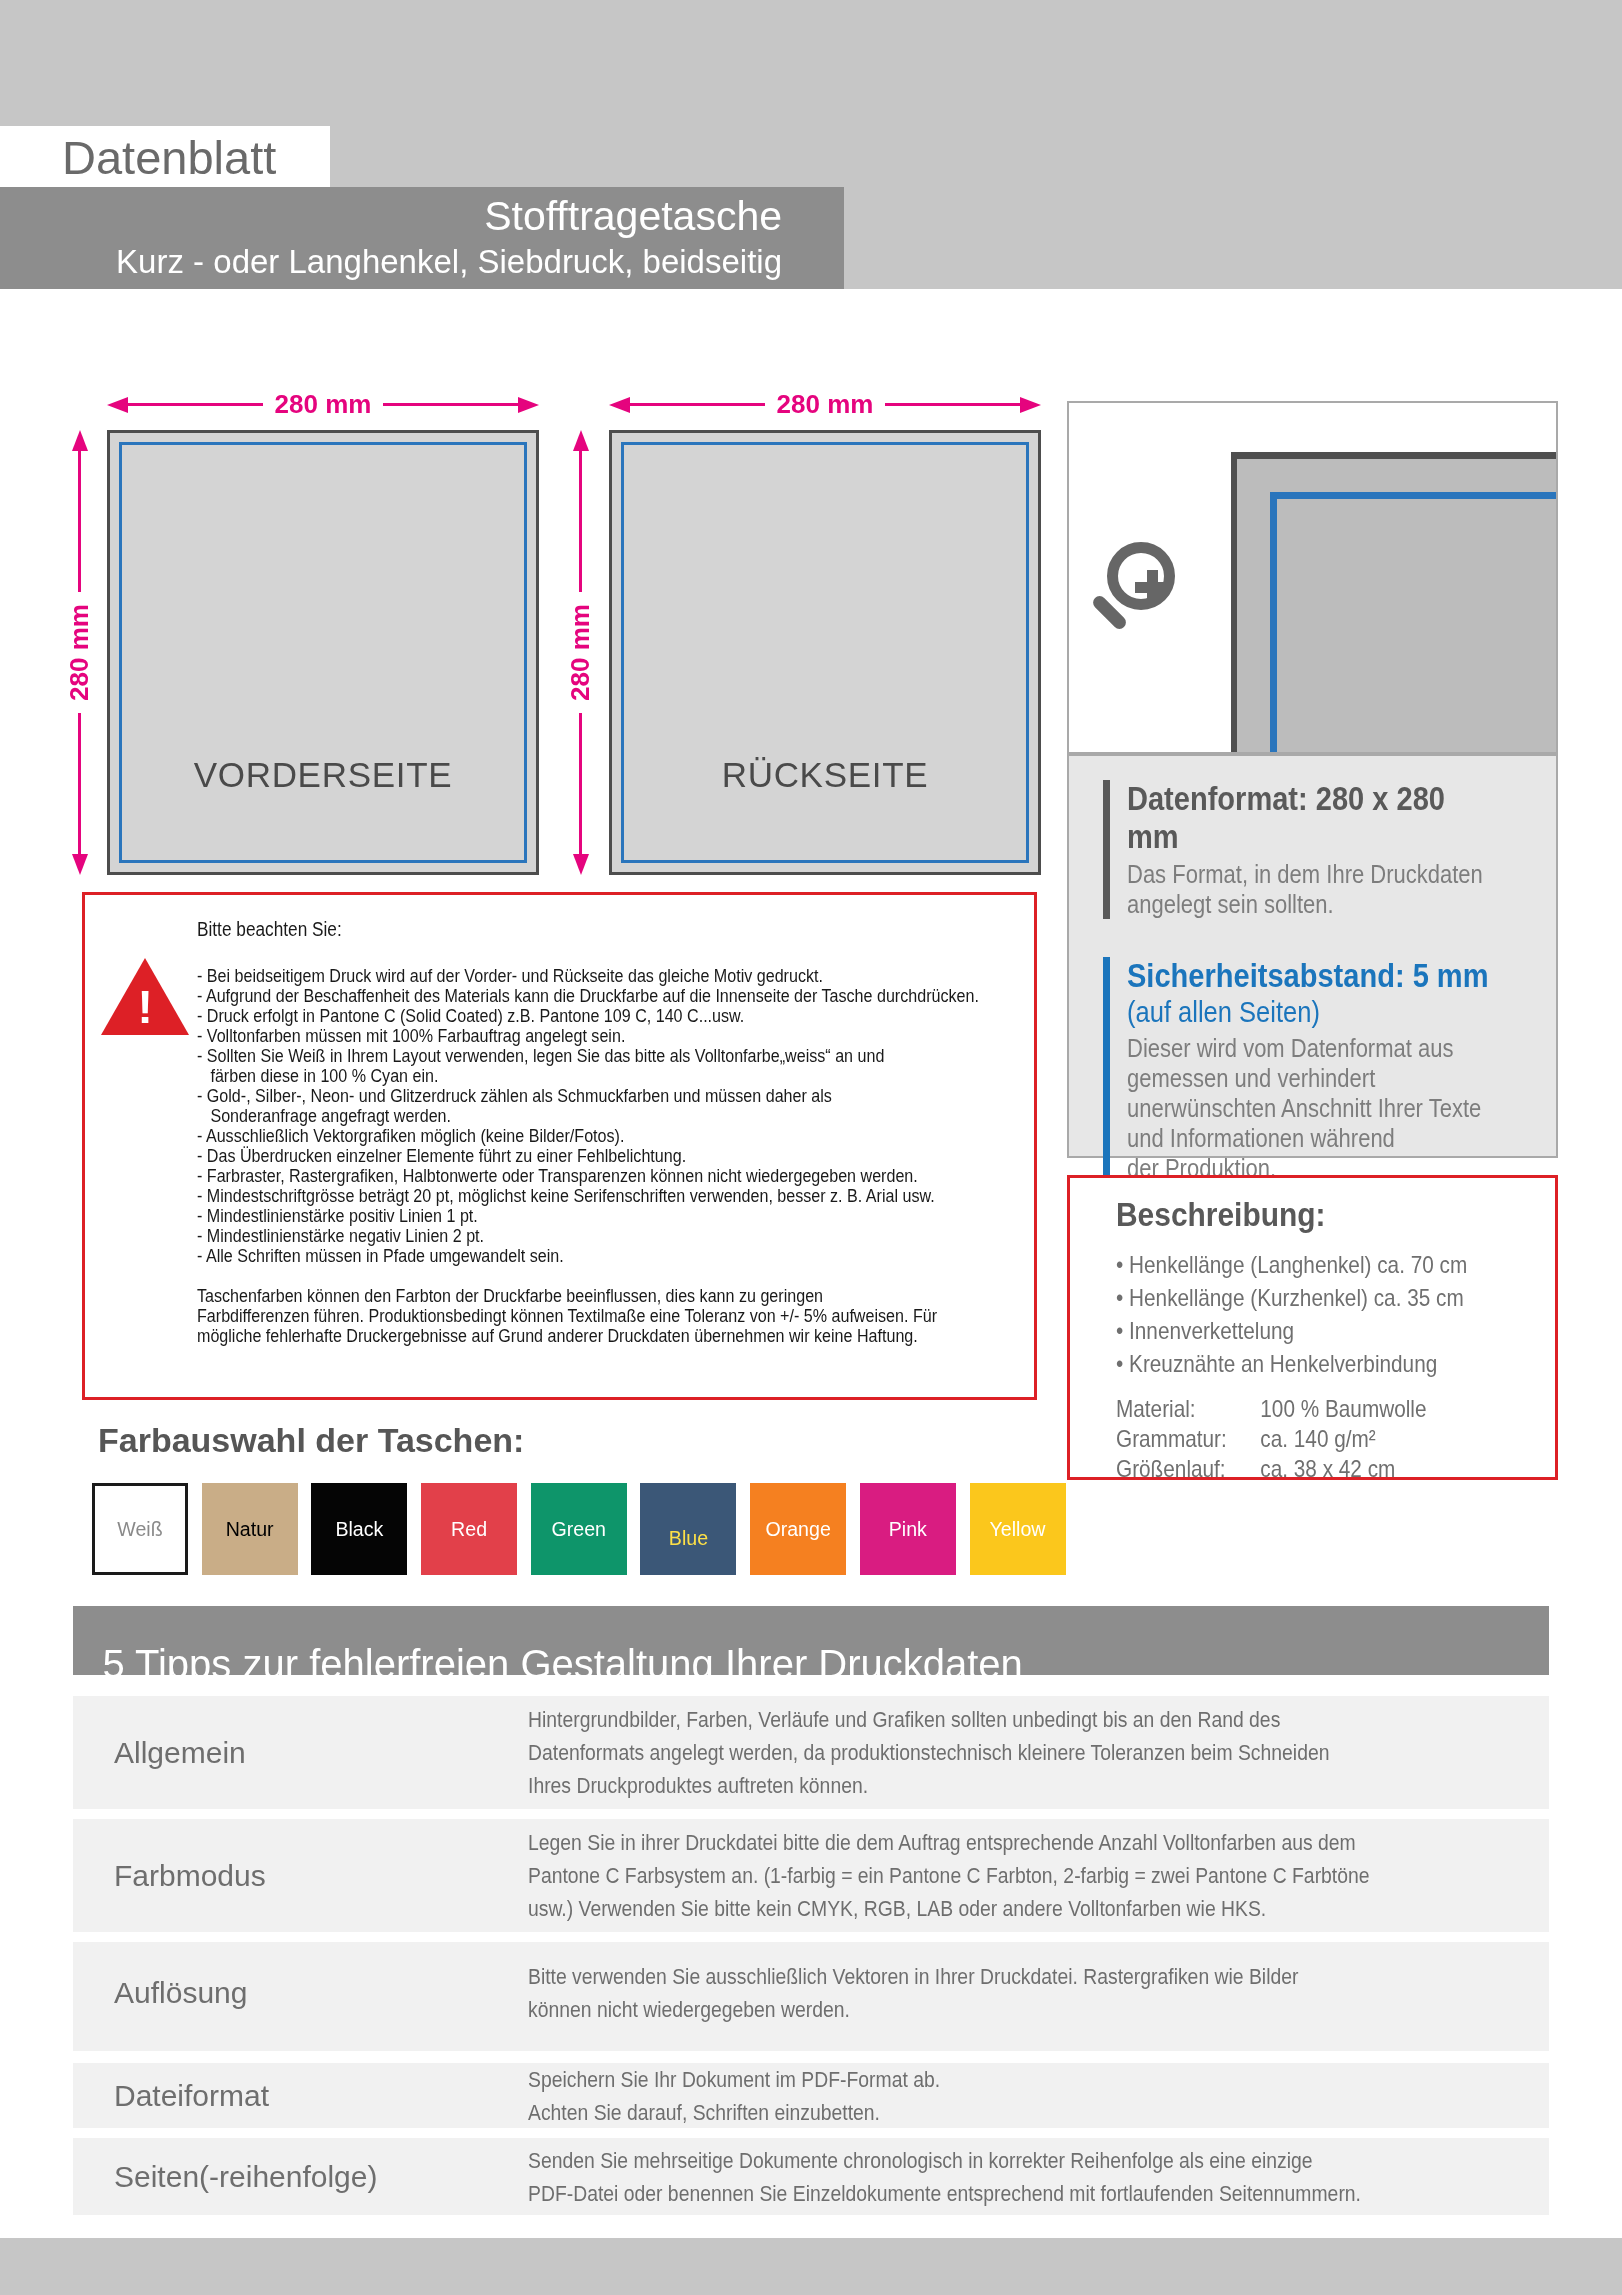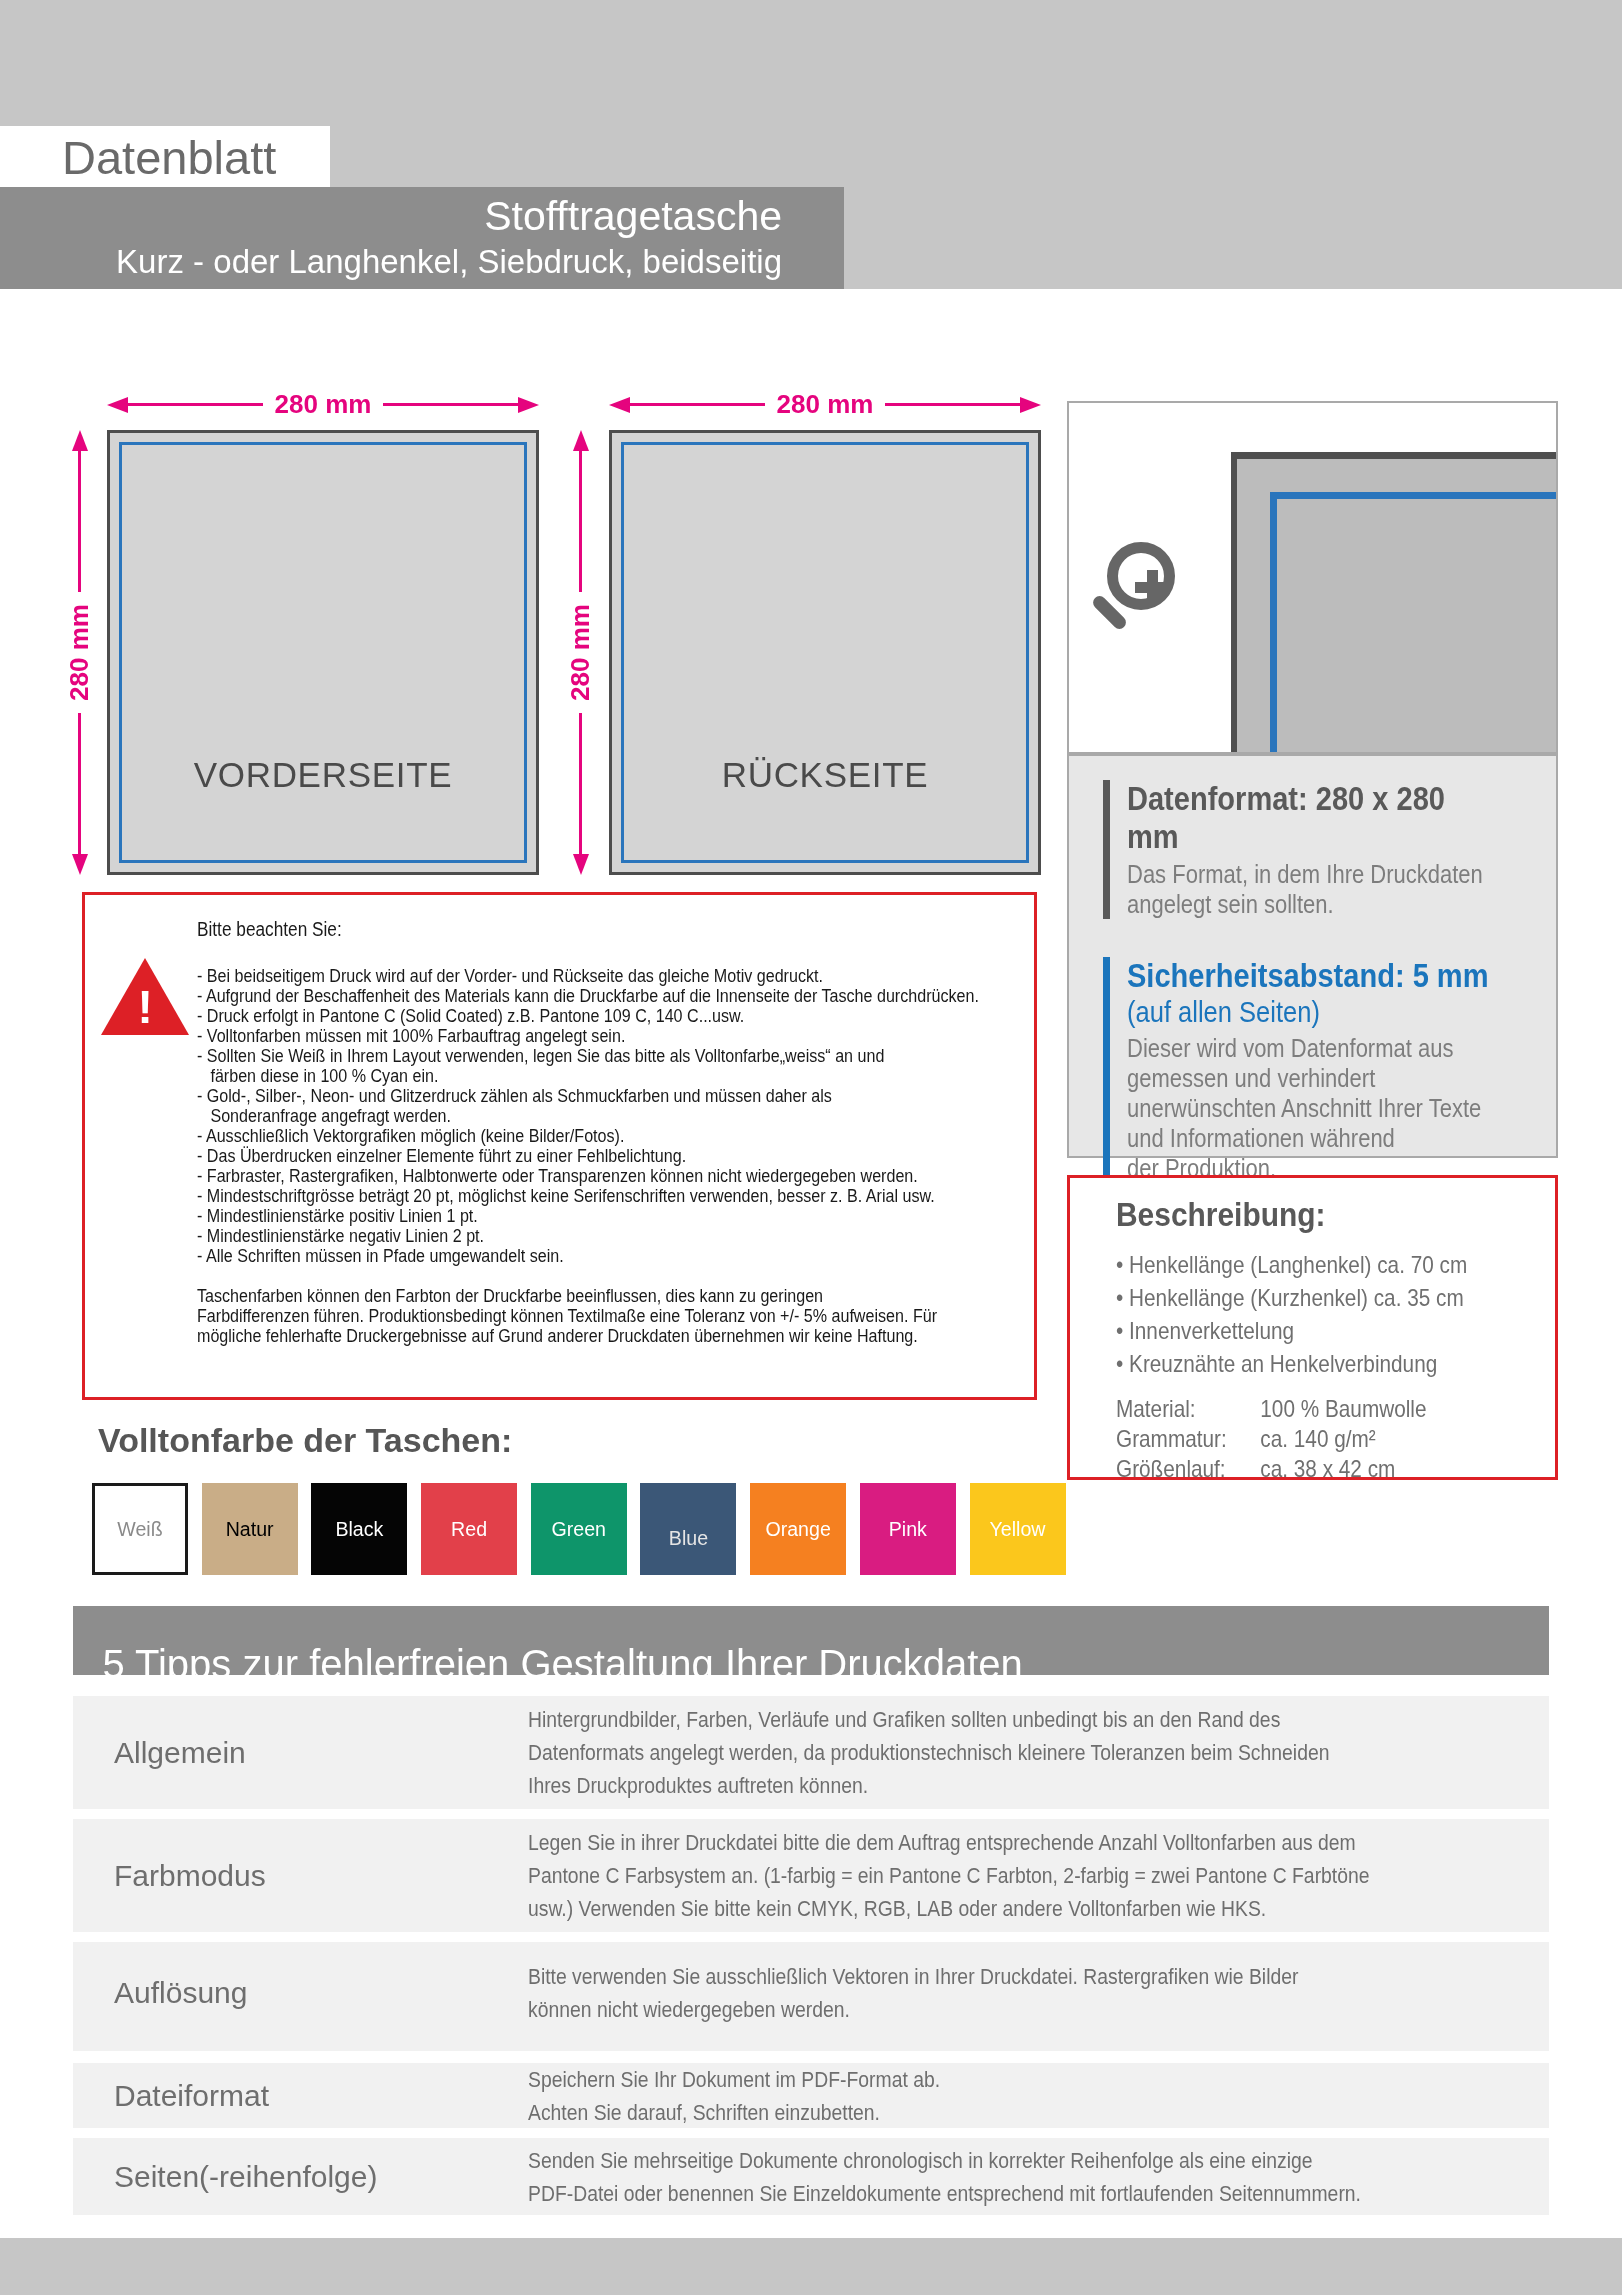--- a/index.html
+++ b/index.html
@@ -241,39 +241,39 @@
         <span class="spec-label">Grammatur:</span>
         <span class="spec-value">ca. 140 g/m²</span>
       </div>
       <div class="spec-row">
         <span class="spec-label">Größenlauf:</span>
         <span class="spec-value">ca. 38 x 42 cm</span>
       </div>
     </div>
   </div>
 
-  <div class="colors-heading">Volltonfarbe der Taschen:</div>
+  <div class="colors-heading">Farbauswahl der Taschen:</div>
   <div class="swatches">
     <div class="swatch" style="background-color: rgb(255, 255, 255); border-color: rgb(26, 26, 26);">
       <span style="color: rgb(138, 138, 138);">Weiß</span>
     </div>
     <div class="swatch" style="background-color: rgb(201, 173, 135); border-color: rgb(201, 173, 135);">
       <span style="color: #000000;">Natur</span>
     </div>
     <div class="swatch" style="background-color: rgb(5, 5, 5); border-color: rgb(5, 5, 5);">
       <span style="color: rgb(255, 255, 255);">Black</span>
     </div>
     <div class="swatch" style="background-color: rgb(226, 64, 74); border-color: rgb(226, 64, 74);">
       <span style="color: rgb(255, 255, 255);">Red</span>
     </div>
     <div class="swatch" style="background-color: rgb(14, 149, 106); border-color: rgb(14, 149, 106);">
       <span style="color: rgb(255, 255, 255);">Green</span>
     </div>
     <div class="swatch" style="background-color: rgb(59, 87, 119); border-color: rgb(59, 87, 119);">
-      <span style="color: #e5e5e5; margin-top: 18px;">Blue</span>
+      <span style="color: #fde047; margin-top: 18px;">Blue</span>
     </div>
     <div class="swatch" style="background-color: rgb(245, 128, 32); border-color: rgb(245, 128, 32);">
       <span style="color: rgb(255, 255, 255);">Orange</span>
     </div>
     <div class="swatch" style="background-color: rgb(217, 28, 129); border-color: rgb(217, 28, 129);">
       <span style="color: rgb(255, 255, 255);">Pink</span>
     </div>
     <div class="swatch" style="background-color: rgb(251, 199, 28); border-color: rgb(251, 199, 28);">
       <span style="color: rgb(255, 255, 255);">Yellow</span>
     </div>

